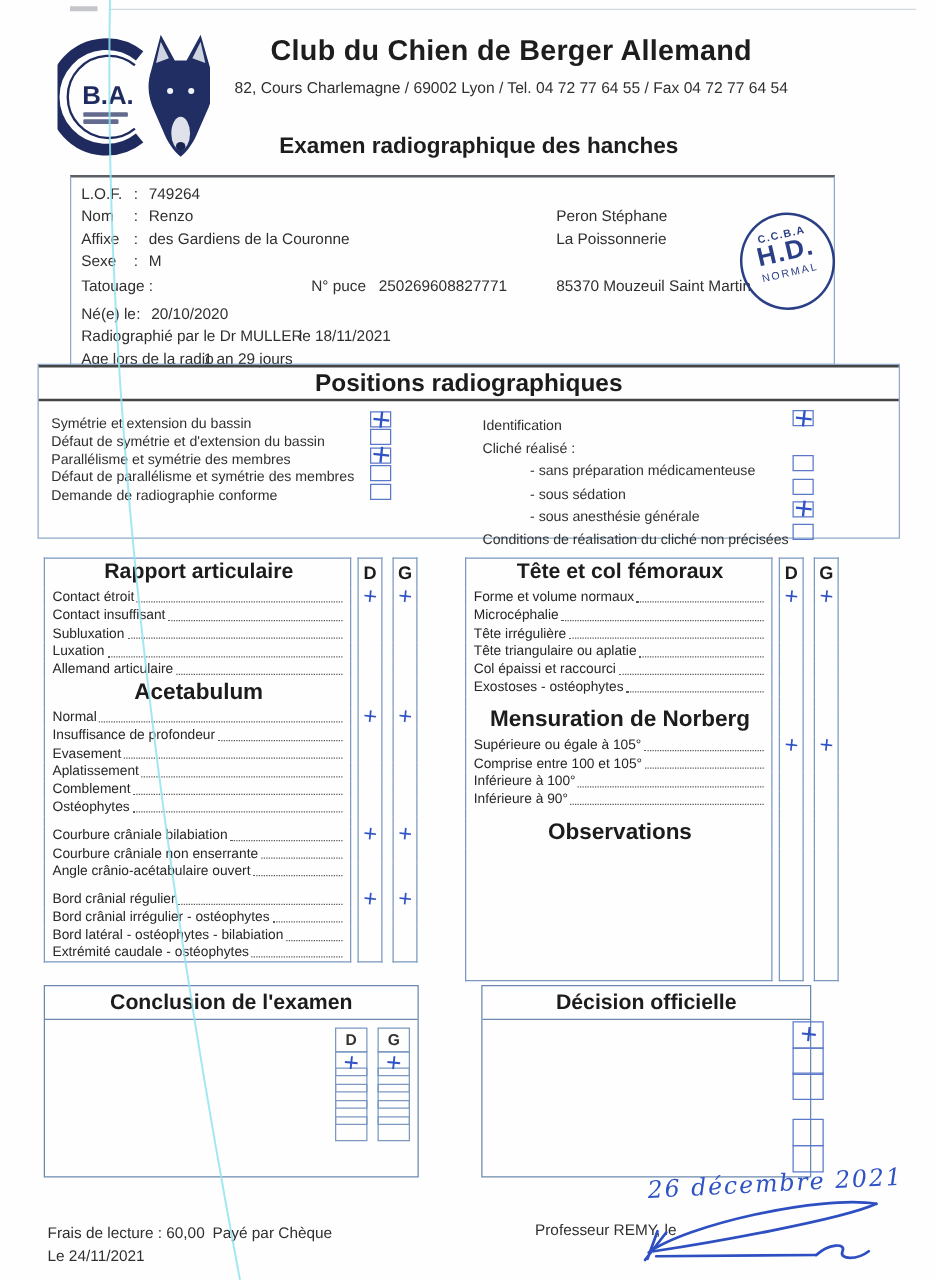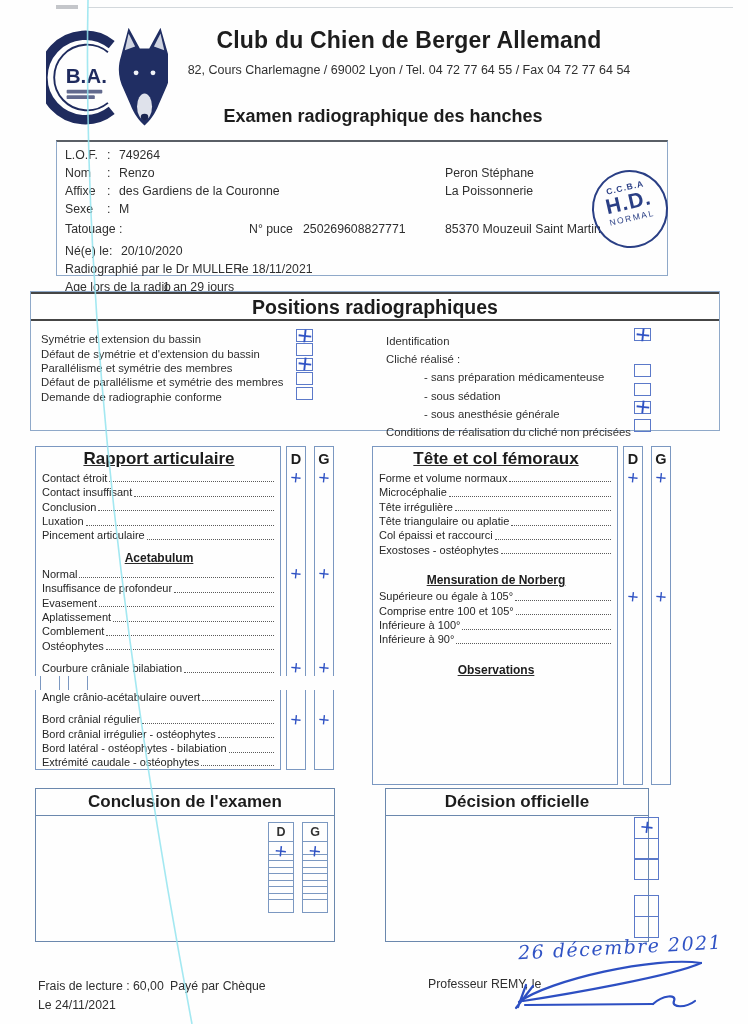--- a/index.html
+++ b/index.html
@@ -21,21 +21,21 @@
   .scanline-top{position:absolute;left:88px;top:7px;width:645px;height:1px;background:#d3d8dc;}
   .scanblip{position:absolute;left:56px;top:5px;width:22px;height:4px;background:#93989e;opacity:.55;}
 
   
   .logo{position:absolute;left:46px;top:22px;width:122px;height:112px;}
   .header-title{position:absolute;left:178px;top:27px;width:462px;text-align:center;font-size:23px;font-weight:bold;color:#1d1d1d;letter-spacing:.2px;}
   .header-address{position:absolute;left:170px;top:63px;width:478px;text-align:center;font-size:12.5px;color:#303030;}
   .header-subtitle{position:absolute;left:144px;top:106px;width:478px;text-align:center;font-size:18px;font-weight:bold;color:#1d1d1d;}
 
   
-  .info-box{position:absolute;left:56px;top:140px;width:612px;height:136px;
+  .info-box{position:absolute;left:56px;top:140px;width:612px;height:152px;
     border:1.3px solid var(--bb2);border-top:2.2px solid #5a5f66;background:transparent;}
   .info-box span{position:absolute;font-size:12.3px;color:#2f2f2f;white-space:nowrap;}
 
   .stamp{position:absolute;left:592px;top:170px;width:76px;height:78px;border:2.6px solid var(--stamp);
     border-radius:50%;color:var(--stamp);text-align:center;transform:rotate(-13deg);z-index:10;background:rgba(255,255,255,.0);}
   .stamp-top{font-size:8.5px;font-weight:bold;letter-spacing:1px;margin-top:10px;}
   .stamp-mid{font-size:21px;font-weight:bold;line-height:20px;letter-spacing:1px;}
   .stamp-bottom{font-size:8.5px;letter-spacing:1.6px;margin-top:1px;}
 
   
@@ -61,25 +61,25 @@
   .cell-main{width:246px;display:flex;align-items:flex-end;padding:0 4px 1px 6px;overflow:hidden;}
   .gap1{width:5px;}
   .gap2{width:8px;}
   .cell-d,.cell-g{width:20px;position:relative;text-align:center;overflow:visible;}
   .dg-row:first-of-type .cell{border-top:1.3px solid var(--bb);}
   .dg-row:last-of-type .cell{border-bottom:1.3px solid var(--bb);}
   .kind-item{height:14.4px;}
   .kind-item .lbl{font-size:11px;line-height:12.5px;white-space:nowrap;color:#262626;}
   .leader{flex:1;min-width:3px;border-bottom:1.2px dotted #5a5a5a;margin:0 2px 2px 2px;}
   .kind-header{height:25px;}
-  .kind-header .cell-main,.kind-subhead .cell-main{align-items:flex-end;justify-content:center;padding-bottom:2px;text-decoration:underline;}
+  .kind-header .cell-main,.kind-subhead .cell-main{align-items:flex-start;justify-content:center;padding-bottom:2px;}
   .kind-header .lbl{font-size:17px;font-weight:bold;color:#1c1c1c;white-space:nowrap;}
   .kind-header .cell-d,.kind-header .cell-g{font-weight:bold;font-size:14.5px;padding-top:4px;color:#1c1c1c;}
   .kind-subhead{height:24px;}
-  .kind-subhead .lbl{font-size:12px;font-weight:bold;color:#1c1c1c;white-space:nowrap;}
+  .kind-subhead .lbl{font-size:18px;font-weight:bold;color:#1c1c1c;white-space:nowrap;}
   .kind-spacer{height:8px;}
   .kind-bigspacer{height:105.6px;}
 
   
   .mark{position:absolute;left:50%;top:50%;transform:translate(-50%,-52%) rotate(6deg);
     color:var(--pen);font-size:19px;font-weight:400;line-height:1;z-index:5;pointer-events:none;}
   .posmark{font-size:26px;}
 
   
   .bottom-box{position:absolute;top:788px;height:154px;border:1.4px solid #6b88ad;background:transparent;}
@@ -280,41 +280,41 @@
           <span class="lbl">Contact insuffisant</span>
           <span class="leader"></span>
         </div>
         <div class="gap1"></div>
         <div class="cell cell-d"></div>
         <div class="gap2"></div>
         <div class="cell cell-g"></div>
       </div>
       <div class="dg-row kind-item">
         <div class="cell cell-main">
-          <span class="lbl">Conclusion</span>
+          <span class="lbl">Subluxation</span>
           <span class="leader"></span>
         </div>
         <div class="gap1"></div>
         <div class="cell cell-d"></div>
         <div class="gap2"></div>
         <div class="cell cell-g"></div>
       </div>
       <div class="dg-row kind-item">
         <div class="cell cell-main">
           <span class="lbl">Luxation</span>
           <span class="leader"></span>
         </div>
         <div class="gap1"></div>
         <div class="cell cell-d"></div>
         <div class="gap2"></div>
         <div class="cell cell-g"></div>
       </div>
       <div class="dg-row kind-item">
         <div class="cell cell-main">
-          <span class="lbl">Pincement articulaire</span>
+          <span class="lbl">Allemand articulaire</span>
           <span class="leader"></span>
         </div>
         <div class="gap1"></div>
         <div class="cell cell-d"></div>
         <div class="gap2"></div>
         <div class="cell cell-g"></div>
       </div>
       <div class="dg-row kind-subhead">
         <div class="cell cell-main">
           <span class="lbl">Acetabulum</span>
@@ -405,20 +405,24 @@
         <div class="gap1"></div>
         <div class="cell cell-d">
           <span class="mark">+</span>
         </div>
         <div class="gap2"></div>
         <div class="cell cell-g">
           <span class="mark">+</span>
         </div>
       </div>
       <div class="dg-row kind-item">
+        <div class="cell cell-main">
+          <span class="lbl">Courbure crâniale non enserrante</span>
+          <span class="leader"></span>
+        </div>
         <div class="gap1"></div>
         <div class="cell cell-d"></div>
         <div class="gap2"></div>
         <div class="cell cell-g"></div>
       </div>
       <div class="dg-row kind-item">
         <div class="cell cell-main">
           <span class="lbl">Angle crânio-acétabulaire ouvert</span>
           <span class="leader"></span>
         </div>

